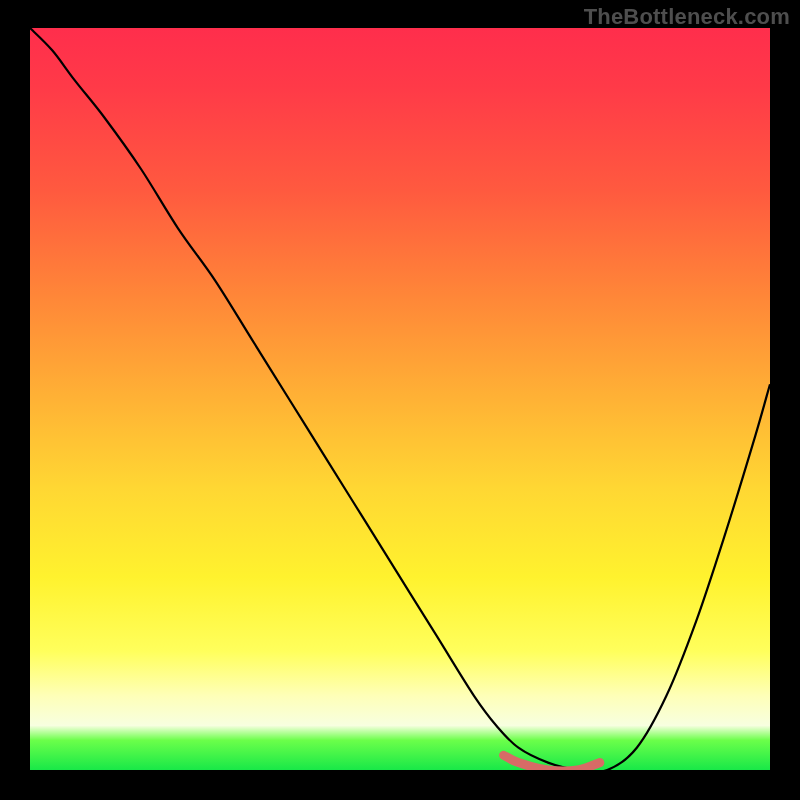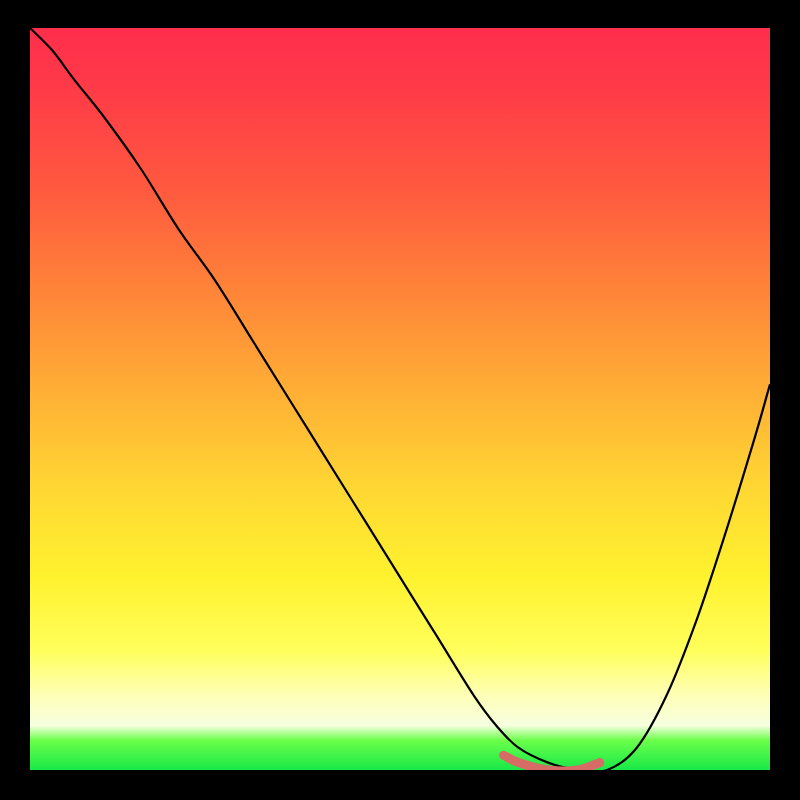--- a/index.html
+++ b/index.html
@@ -70,20 +70,21 @@
     stroke: #d76b66;
     stroke-width: 9;
     stroke-linecap: round;
   }
 </style>
 </head>
 <body>
 
 <div class="frame">
 
+  <div class="watermark">TheBottleneck.com</div>
 
   <div class="plot">
     <div class="gradient"></div>
 
     <svg class="curve" viewBox="0 0 740 742" preserveAspectRatio="none">
       <path class="curve-main" id="main-curve" d="M 0.0 0.0 C 3.7 3.7, 14.8 13.6, 22.2 22.3 C 29.6 30.9, 35.8 40.8, 44.4 51.9 C 53.0 63.1, 62.9 74.2, 74.0 89.0 C 85.1 103.9, 98.7 122.4, 111.0 141.0 C 123.3 159.5, 135.7 181.8, 148.0 200.3 C 160.3 218.9, 172.7 233.7, 185.0 252.3 C 197.3 270.8, 209.7 291.9, 222.0 311.6 C 234.3 331.4, 246.7 351.2, 259.0 371.0 C 271.3 390.8, 283.7 410.6, 296.0 430.4 C 308.3 450.1, 320.7 469.9, 333.0 489.7 C 345.3 509.5, 357.7 529.3, 370.0 549.1 C 382.3 568.9, 394.7 588.7, 407.0 608.4 C 419.3 628.2, 434.1 653.0, 444.0 667.8 C 453.9 682.6, 458.8 688.8, 466.2 697.5 C 473.6 706.1, 479.8 713.6, 488.4 719.7 C 497.0 725.9, 508.1 730.9, 518.0 734.6 C 527.9 738.3, 537.7 740.8, 547.6 742.0 C 557.5 743.2, 567.3 745.7, 577.2 742.0 C 587.1 738.3, 596.9 732.1, 606.8 719.7 C 616.7 707.4, 626.5 688.8, 636.4 667.8 C 646.3 646.8, 656.1 620.8, 666.0 593.6 C 675.9 566.4, 685.7 535.5, 695.6 504.6 C 705.5 473.6, 717.8 432.8, 725.2 408.1 C 732.6 383.4, 737.5 364.8, 740.0 356.2"></path>
       <path class="trough" id="trough-curve" d="M 473.6 727.2 C 476.1 728.4, 481.0 732.1, 488.4 734.6 C 495.8 737.1, 508.1 740.8, 518.0 742.0 C 527.9 743.2, 539.0 743.2, 547.6 742.0 C 556.2 740.8, 566.1 735.8, 569.8 734.6"></path>
     </svg>
   </div>
 

